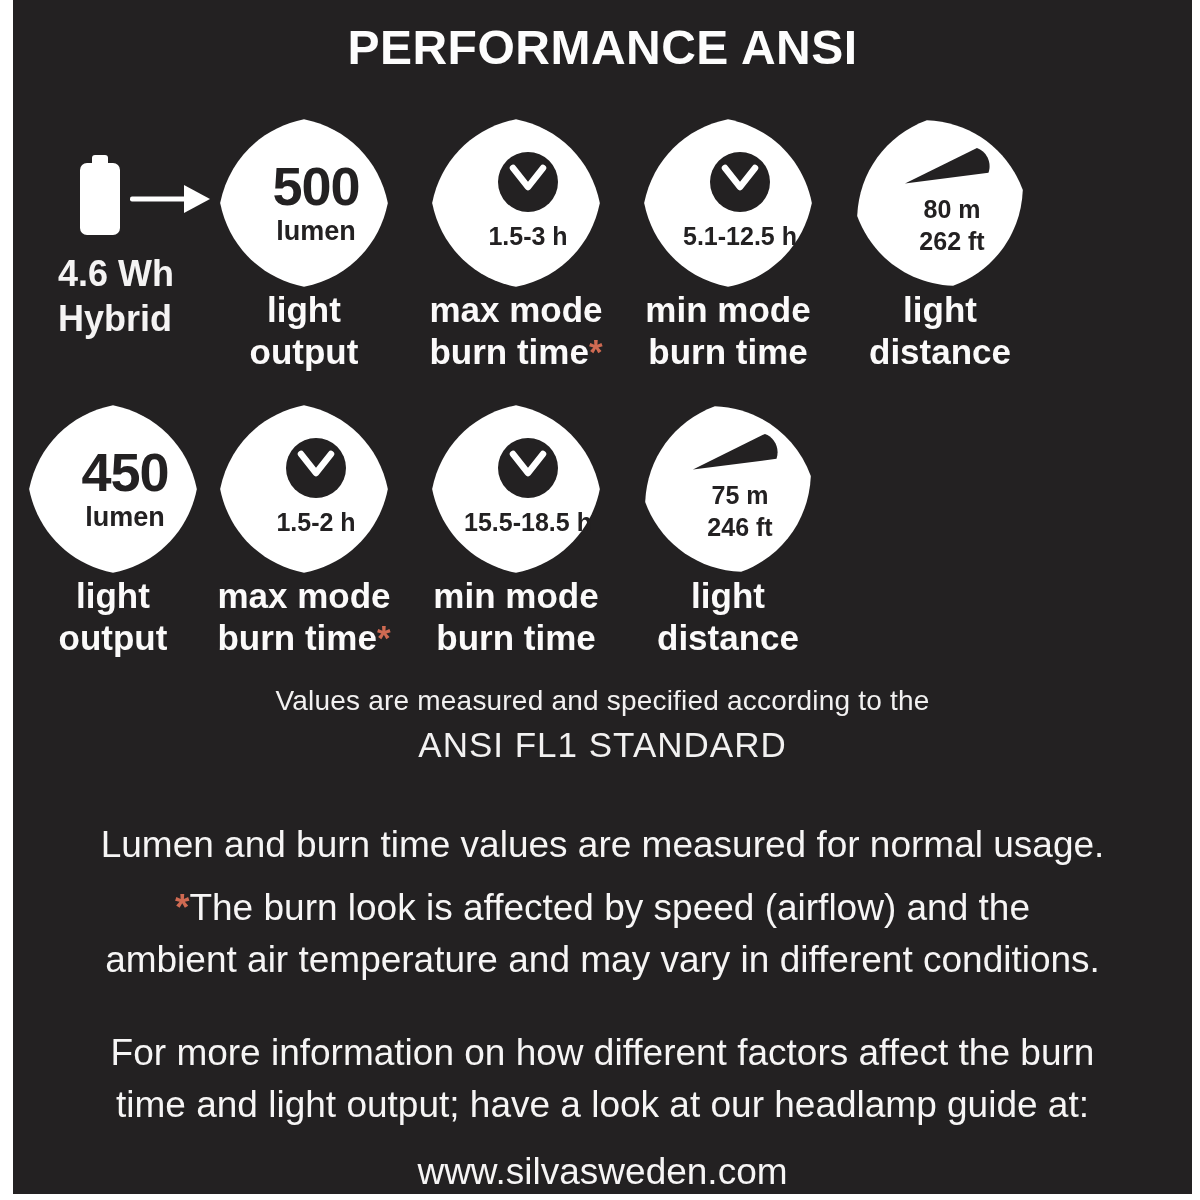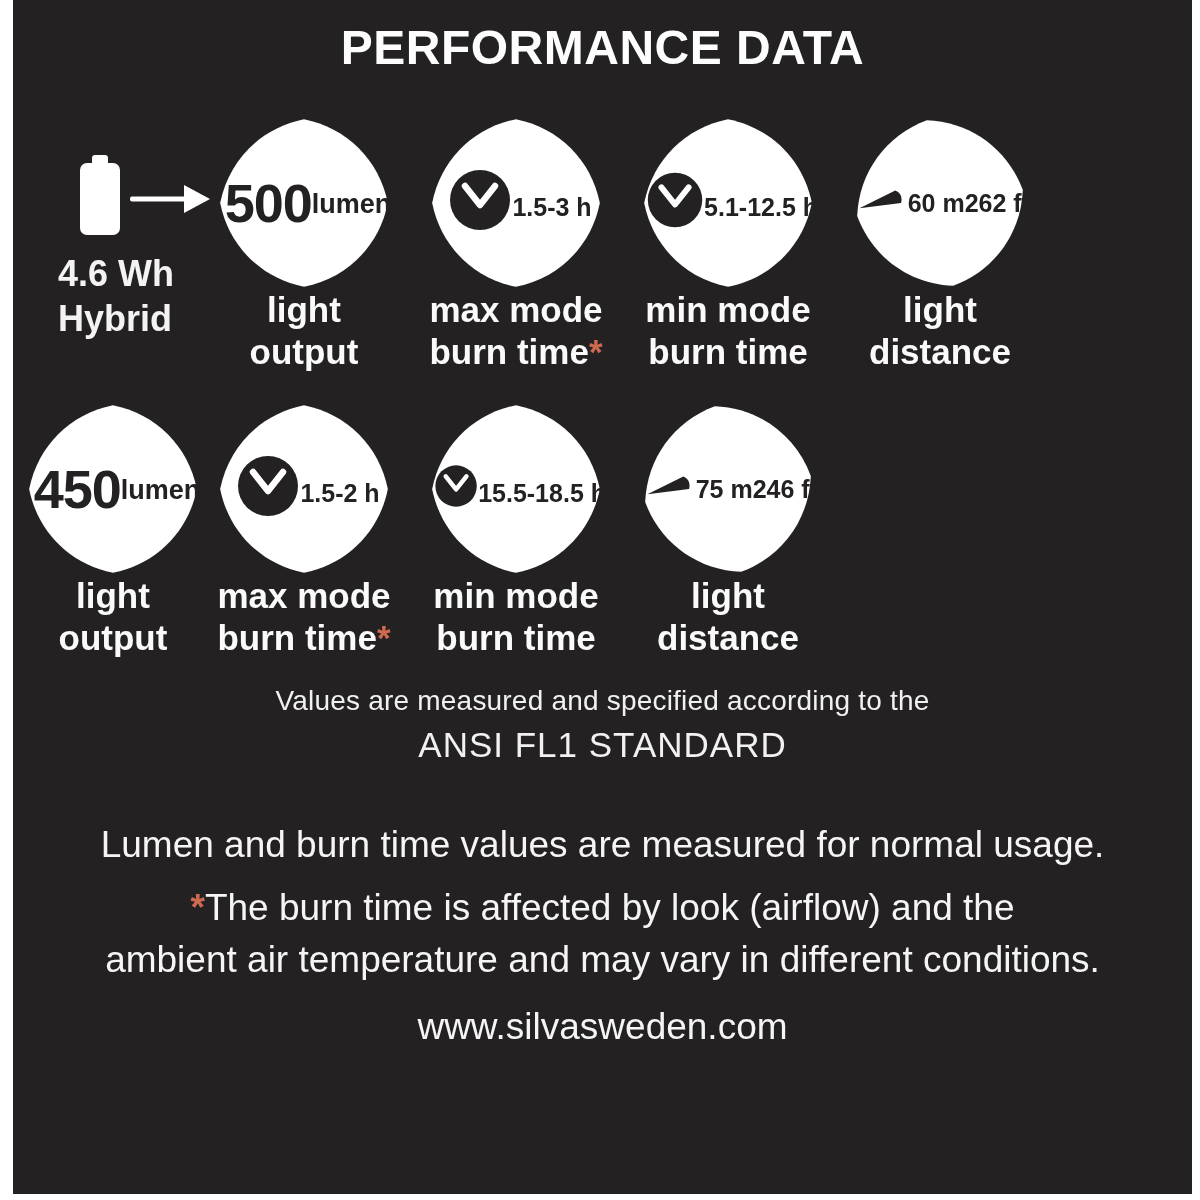--- a/index.html
+++ b/index.html
@@ -38,22 +38,22 @@
   .batt-label{
     margin-left:30px;margin-top:16px;
     font-size:36px;font-weight:700;line-height:1.25;color:#f4f3f3;
   }
   .arrow{position:absolute;left:102px;top:64px;}
   .metric{display:flex;flex-direction:column;align-items:center;}
   .squircle{position:relative;width:172px;height:172px;}
   .blob{position:absolute;left:0;top:0;width:172px;height:172px;}
   .beam-cell .blob{transform:rotate(-9deg);}
   .sq-content{
-    position:absolute;left:4px;top:0;width:172px;height:172px;
-    display:flex;flex-direction:row;align-items:center;justify-content:center;
+    position:absolute;left:12px;top:0;width:172px;height:172px;
+    display:flex;flex-direction:column;align-items:center;justify-content:center;
     color:#232122;text-align:center;
   }
   .big-num{font-size:54px;font-weight:700;line-height:1;letter-spacing:-1px;}
   .unit{font-size:27px;font-weight:700;margin-top:3px;}
   .clock-svg{margin-top:-6px;}
   .sq-val{font-size:25px;font-weight:700;margin-top:8px;white-space:nowrap;}
   .beam-svg{margin-top:-4px;}
   .sq-val2{font-size:25px;font-weight:700;line-height:1.3;white-space:nowrap;}
   .caption{
     text-align:center;
@@ -69,21 +69,21 @@
   .p-burn{margin-top:10px;}
   .p-info{margin-top:40px;}
   .p-url{margin-top:14px;}
 </style>
 </head>
 <body>
 
 <div class="page">
   <div class="card">
 
-    <div class="title">PERFORMANCE DATA</div>
+    <div class="title">PERFORMANCE ANSI</div>
 
     <div class="rows">
 
       <div class="mrow">
         <div class="battery-cell">
           <div class="batt-wrap">
             <div class="battery"></div>
           </div>
           <div class="batt-label">
             <div>4.6 Wh</div>
@@ -151,21 +151,21 @@
 
         <div class="metric beam-cell">
           <div class="squircle">
             <svg class="blob" viewBox="0 0 160 160">
               <path d="M80 2 C120 10 150 40 158 80 C150 120 120 150 80 158 C40 150 10 120 2 80 C10 40 40 10 80 2 Z" fill="#ffffff"></path>
             </svg>
             <div class="sq-content">
               <svg class="beam-svg" width="100" height="48" viewBox="0 0 104 50">
                 <path d="M3 40 L78 3 C87 6 94 17 90 29 Z" fill="#232122"></path>
               </svg>
-              <div class="sq-val2">60 m</div>
+              <div class="sq-val2">80 m</div>
               <div class="sq-val2">262 ft</div>
             </div>
           </div>
           <div class="caption">
             <div>light</div>
             <div><span>distance</span><span class="star"></span></div>
           </div>
         </div>
       </div>
 
@@ -248,21 +248,25 @@
     </div>
 
     <div class="ansi">
       <div class="ansi-line1">Values are measured and specified according to the</div>
       <div class="ansi-line2">ANSI FL1 STANDARD</div>
     </div>
 
     <div class="para p-usage">Lumen and burn time values are measured for normal usage.</div>
 
     <div class="para p-burn">
-      <div><span class="star">*</span><span>The burn time is affected by look (airflow) and the</span></div>
+      <div><span class="star">*</span><span>The burn look is affected by speed (airflow) and the</span></div>
       <div>ambient air temperature and may vary in different conditions.</div>
     </div>
 
+    <div class="para p-info">
+      <div>For more information on how different factors affect the burn</div>
+      <div>time and light output; have a look at our headlamp guide at:</div>
+    </div>
 
     <div class="para p-url">www.silvasweden.com</div>
 
   </div>
 </div>
 
 </body></html>

